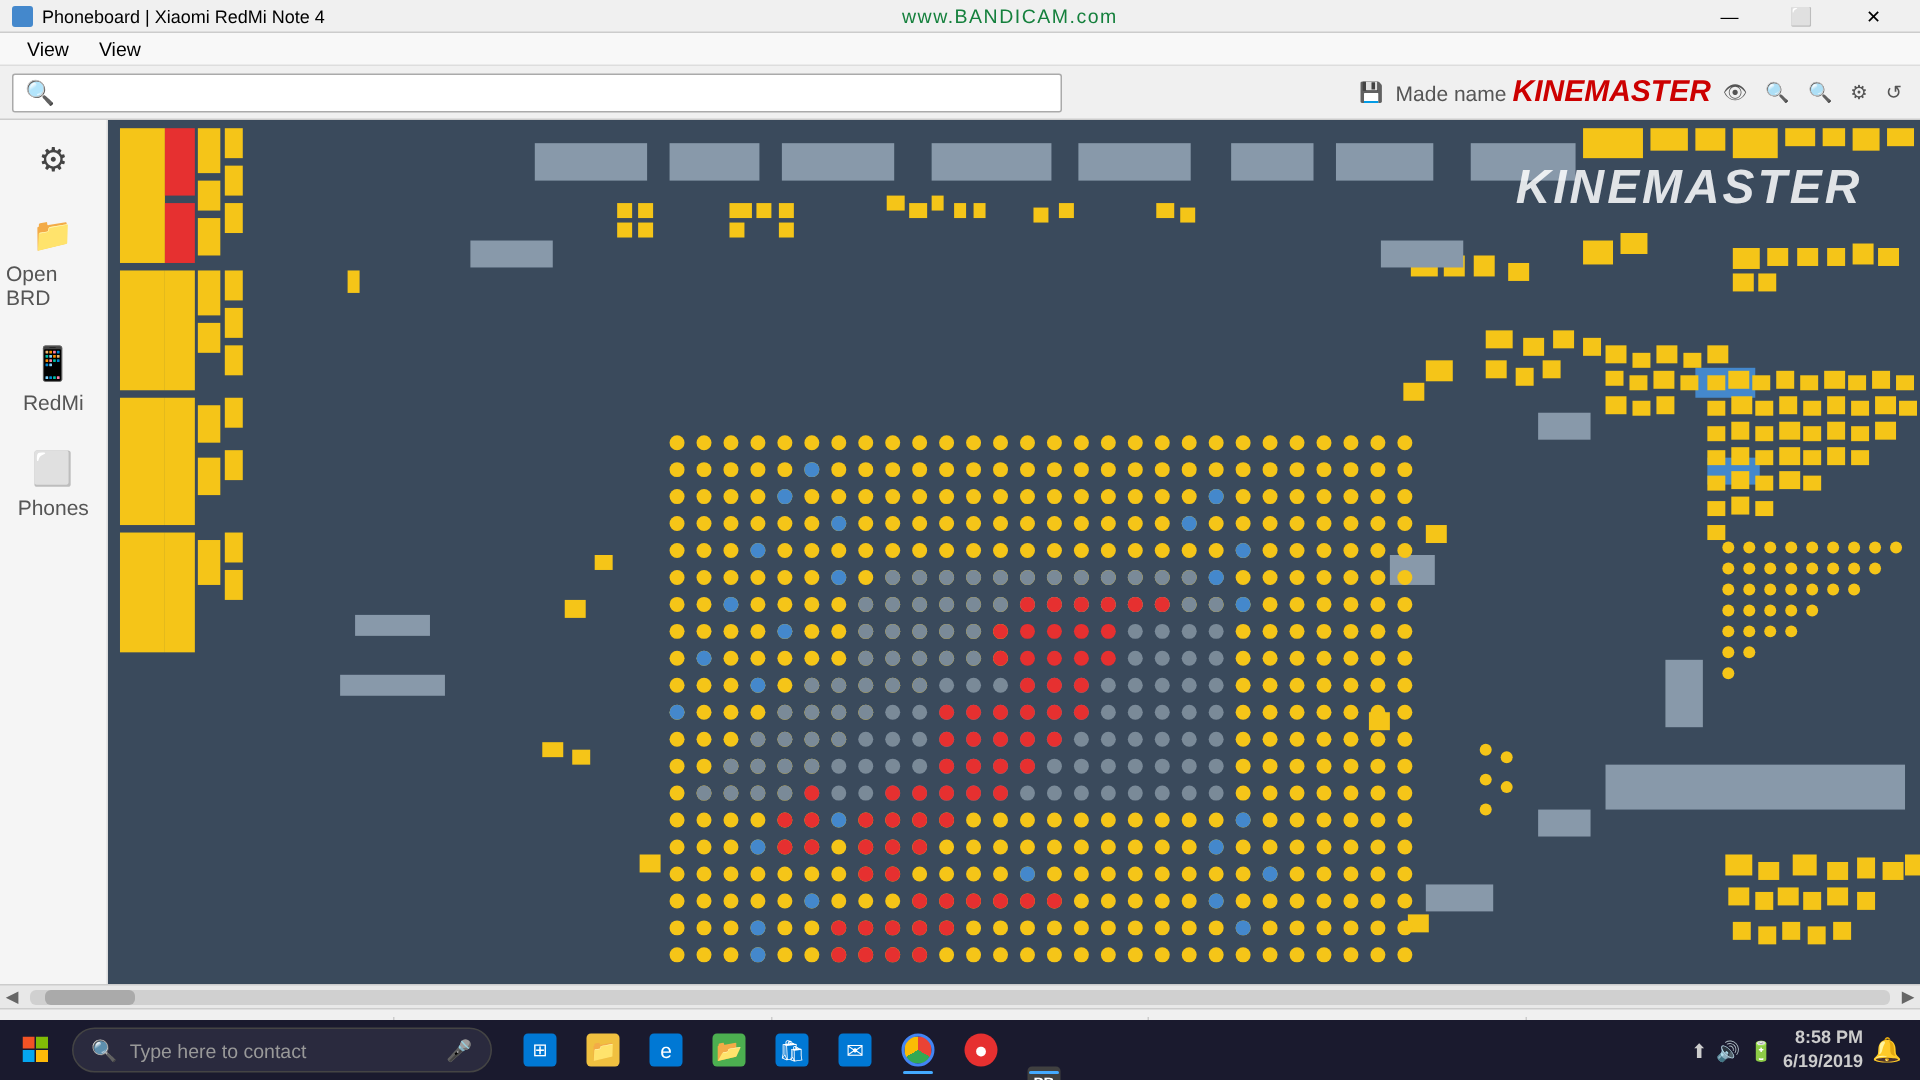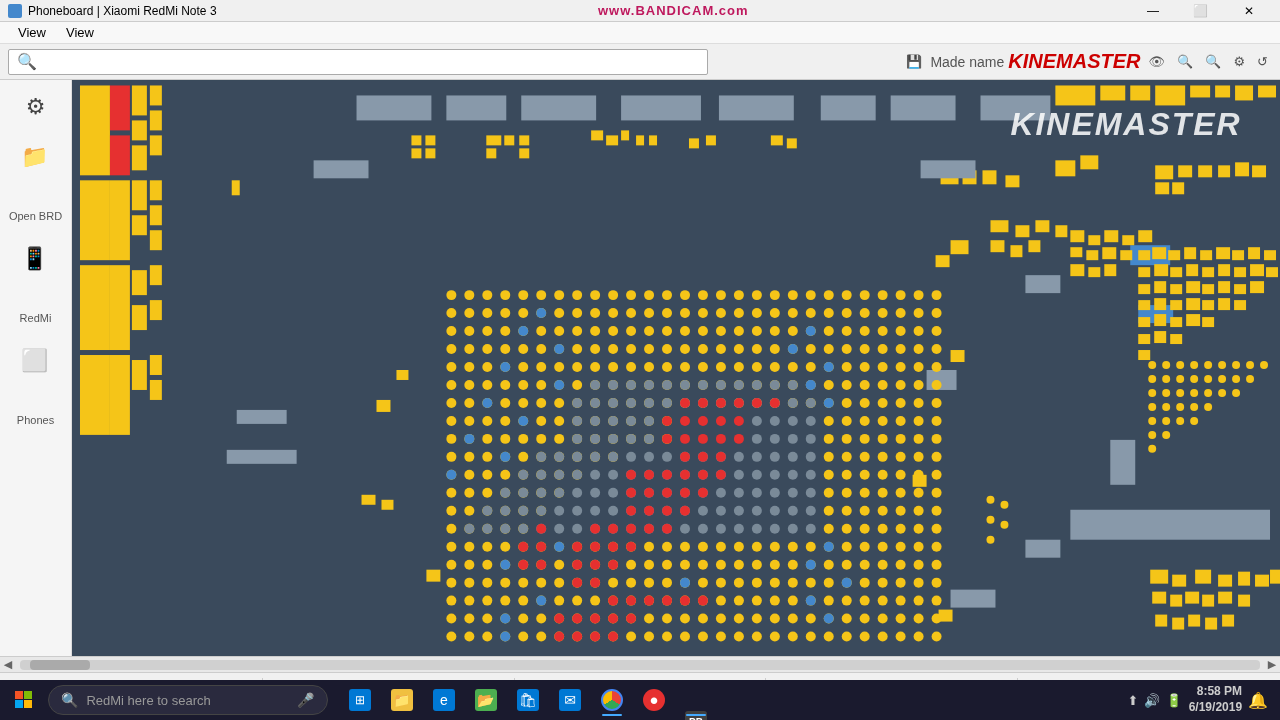--- a/index.html
+++ b/index.html
@@ -8,21 +8,21 @@
     
     .title-bar {
       display: flex; align-items: center; justify-content: space-between;
       background: #f0f0f0; height: 22px; padding: 0 8px;
       border-bottom: 1px solid #ccc; font-size: 12px;
     }
     .title-bar-left { display: flex; align-items: center; gap: 6px; }
     .title-bar-icon { width: 14px; height: 14px; background: #4488cc; border-radius: 2px; }
     .title-bar-controls { display: flex; gap: 2px; }
     .title-bar-btn { width: 46px; height: 22px; border: none; cursor: pointer; font-size: 12px; background: transparent; }
-    .title-bar-center { font-size: 13px; font-weight: 700; color: #be185d; letter-spacing: 1px; }
+    .title-bar-center { font-size: 13px; font-weight: 400; color: #15803d; letter-spacing: 1px; }
 
     
     .menu-bar {
       display: flex; align-items: center; background: #f8f8f8;
       height: 22px; padding: 0 8px; border-bottom: 1px solid #ddd; font-size: 13px;
     }
     .menu-item { padding: 2px 10px; cursor: pointer; }
 
     
     .toolbar {
@@ -43,21 +43,21 @@
     
     .main-area { display: flex; height: calc(720px - 22px - 22px - 36px - 24px - 40px); }
 
     
     .sidebar {
       width: 72px; background: #f5f5f5; border-right: 1px solid #ddd;
       display: flex; flex-direction: column; align-items: center; padding: 10px 0; gap: 16px; flex-shrink: 0;
     }
     .sidebar-item { display: flex; flex-direction: column; align-items: center; gap: 4px; cursor: pointer; padding: 4px; }
     .sidebar-icon { font-size: 22px; color: #444; }
-    .sidebar-label { font-size: 11px; color: #555; margin-top: 36px; }
+    .sidebar-label { font-size: 14px; color: #555; }
 
     
     .pcb-area {
       flex: 1; background: #3a4a5c; position: relative; overflow: hidden;
     }
 
     
     .status-bar {
       display: flex; align-items: center; background: #f0f0f0;
       height: 24px; border-top: 1px solid #ccc; padding: 0 12px; font-size: 12px; color: #333;
@@ -94,21 +94,21 @@
     .clock { color: #ccc; font-size: 12px; text-align: right; }
     .clock div { line-height: 1.3; font-weight: bold; }
     .notification-icon { color: #ccc; font-size: 16px; cursor: pointer; }
   </style>
 </head>
 <body>
 
 <div class="title-bar">
   <div class="title-bar-left">
     <div class="title-bar-icon"></div>
-    <span>Phoneboard | Xiaomi RedMi Note 3</span>
+    <span>Phoneboard | Xiaomi RedMi Note 4</span>
   </div>
   <div class="title-bar-center">www.BANDICAM.com</div>
   <div class="title-bar-controls">
     <button class="title-bar-btn">—</button>
     <button class="title-bar-btn">⬜</button>
     <button class="title-bar-btn close">✕</button>
   </div>
 </div>
 
 <div class="menu-bar">
@@ -1210,21 +1210,21 @@
     <svg class="start-icon" viewBox="0 0 18 18">
       <rect x="0" y="0" width="8" height="8" fill="#f35325"></rect>
       <rect x="9" y="0" width="8" height="8" fill="#81bc06"></rect>
       <rect x="0" y="9" width="8" height="8" fill="#05a6f0"></rect>
       <rect x="9" y="9" width="8" height="8" fill="#ffba08"></rect>
     </svg>
   </div>
 
   <div class="taskbar-search">
     <span class="taskbar-search-icon">🔍</span>
-    <span class="taskbar-search-text">RedMi here to search</span>
+    <span class="taskbar-search-text">Type here to contact</span>
     <span class="taskbar-search-mic">🎤</span>
   </div>
 
   <div class="taskbar-apps">
     <div class="taskbar-app">
       <div class="taskbar-app-icon" style="background:#0078d4;color:white;font-size:12px;">⊞</div>
     </div>
     <div class="taskbar-app">
       <div class="taskbar-app-icon" style="background:#f0c040;">📁</div>
     </div>

